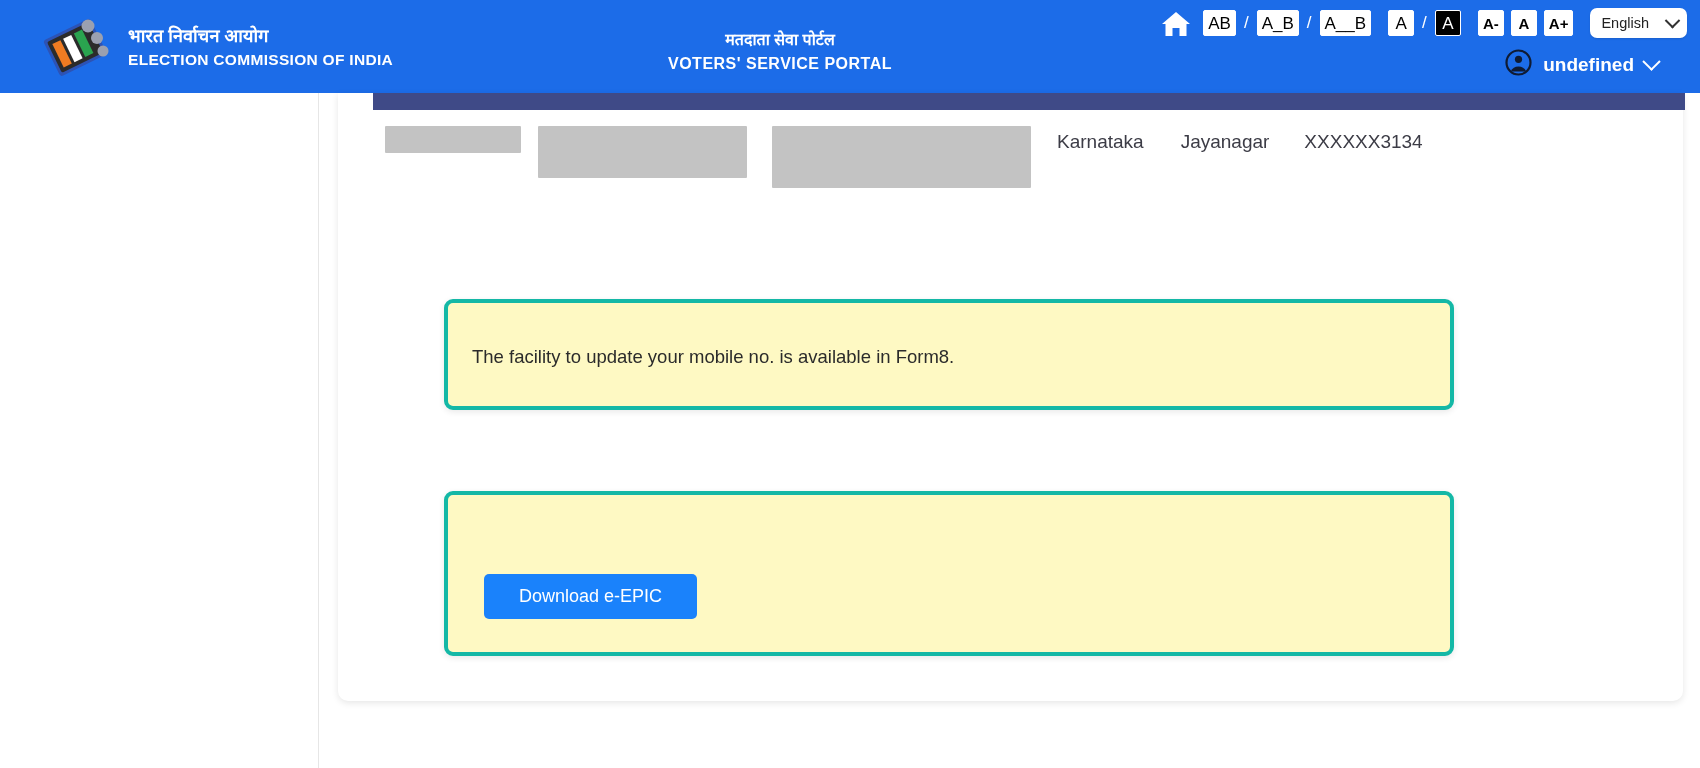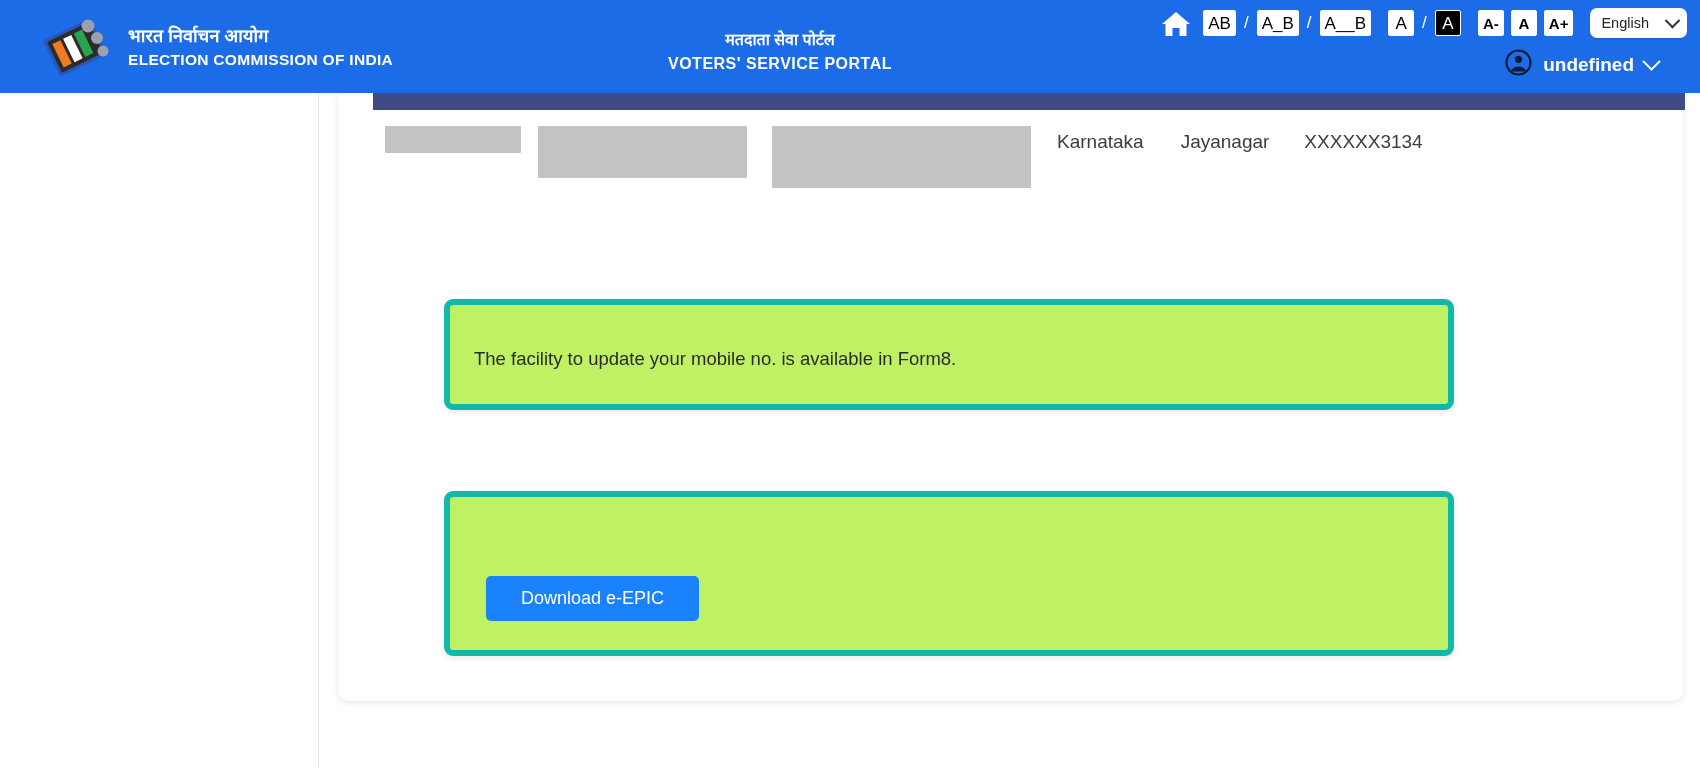--- a/index.html
+++ b/index.html
@@ -212,22 +212,22 @@
     color: #3c3c46;
     line-height: 1;
     white-space: nowrap;
   }
   .t1 { margin-left: 26px; margin-top: 6px; }
   .t2 { margin-left: 37px; margin-top: 6px; }
   .t3 { margin-left: 35px; margin-top: 6px; }
 
   .panel {
     position: absolute;
-    background: #bef264;
-    border: 6px solid #14b8a6;
+    background: #fef9c3;
+    border: 4px solid #14b8a6;
     border-radius: 9px;
     box-shadow: 0 2px 6px rgba(0,0,0,.09);
     box-sizing: border-box;
   }
   .panel-notice {
     left: 106px;
     top: 206px;
     width: 1010px;
     height: 111px;
   }

